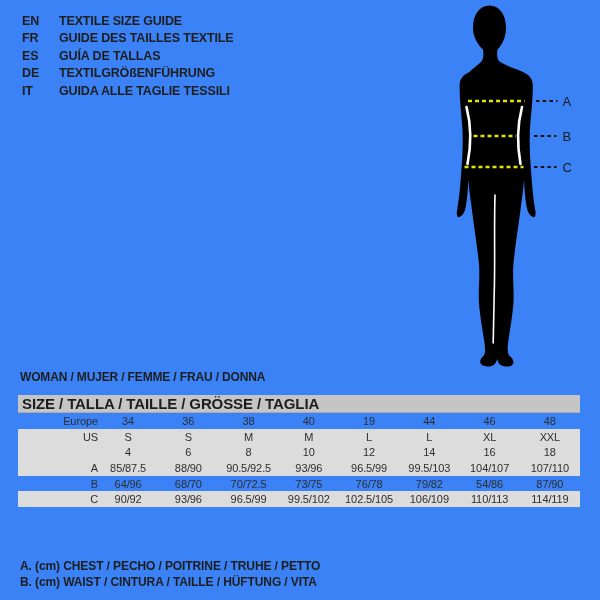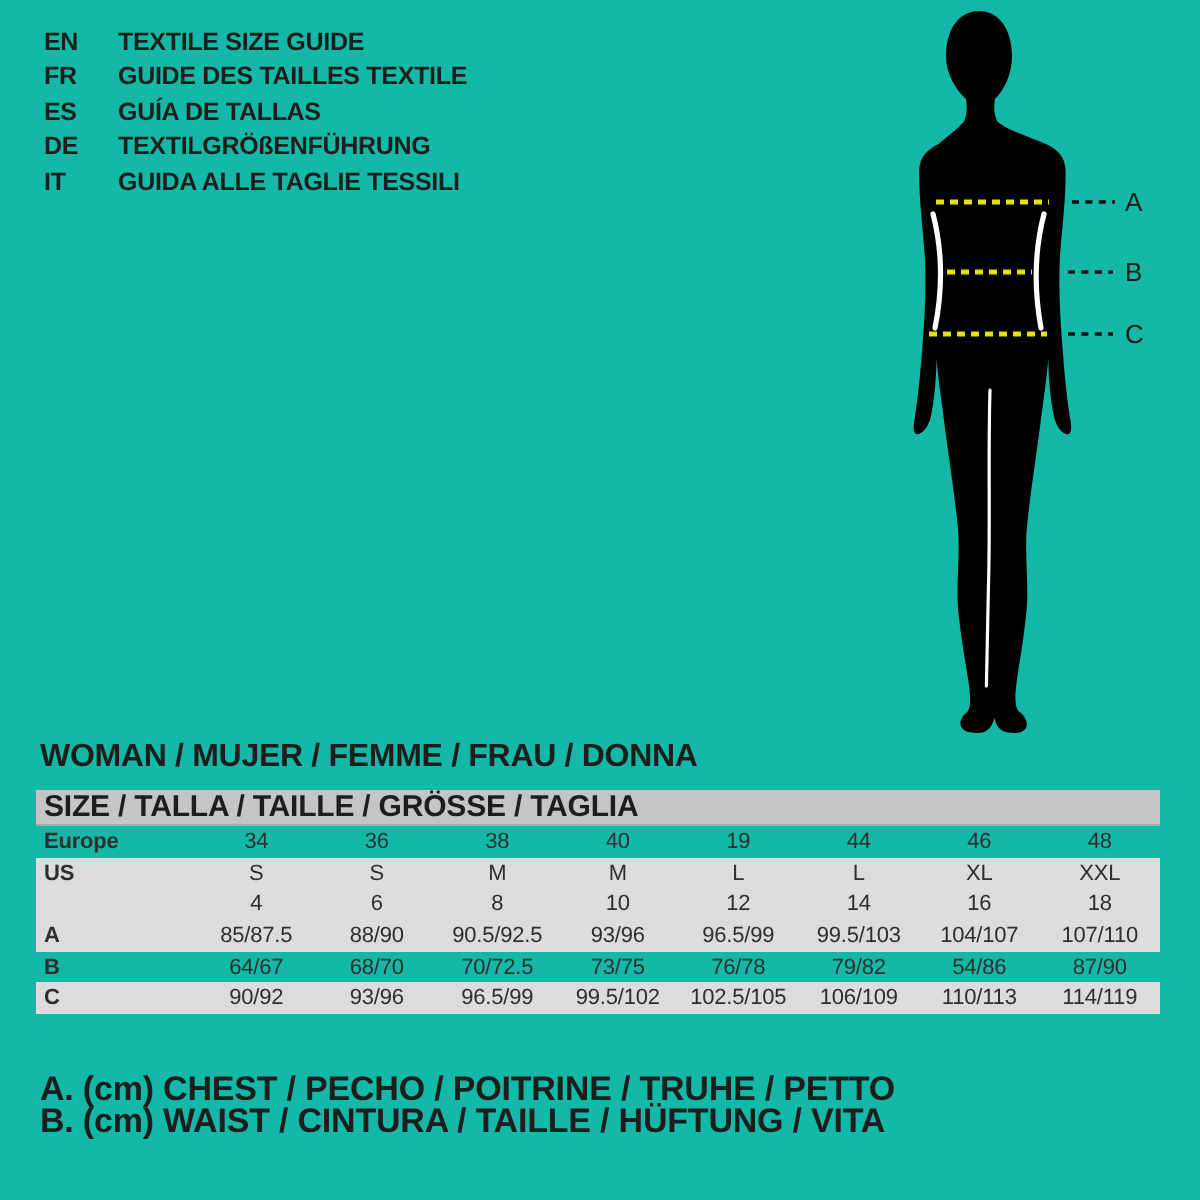--- a/index.html
+++ b/index.html
@@ -3,48 +3,48 @@
 <meta charset="utf-8">
 <style>
   :root{
     --header-bg:#c5c5c5;
     --stripe-bg:#dcdcdc;
     --ink:#1d1d1d;
     --cell-ink:#2e2e2e;
   }
   html,body{margin:0;padding:0;}
   body{background:#ffffff;font-family:"Liberation Sans","DejaVu Sans",sans-serif;}
-  #canvas{position:relative;width:600px;height:600px;background:#14b8a6;overflow:hidden;}
+  #canvas{position:relative;width:600px;height:600px;background:#3b82f6;overflow:hidden;}
 
   
   .lang-block{position:absolute;top:13px;left:22px;color:var(--ink);
     font-weight:bold;font-size:12.5px;line-height:17.4px;letter-spacing:-0.15px;white-space:nowrap;}
   .lang-row{display:flex;}
   .lang-code{display:inline-block;width:37px;}
 
   
   .figure-svg{position:absolute;left:440px;top:4px;width:150px;height:366px;}
   .marker-label{font-family:"Liberation Sans","DejaVu Sans",sans-serif;font-size:13px;fill:#1a1a1a;}
 
   
   .section-title{position:absolute;left:20px;top:370px;color:var(--ink);
-    font-weight:bold;font-size:16px;letter-spacing:-0.15px;white-space:nowrap;}
+    font-weight:bold;font-size:12px;letter-spacing:-0.15px;white-space:nowrap;}
 
   
   .size-table{position:absolute;left:18px;top:395px;border-collapse:collapse;table-layout:fixed;width:562px;}
   .size-table th{background:var(--header-bg);color:var(--ink);font-weight:bold;font-size:15px;
     text-align:left;padding:0 0 0 4px;height:16px;letter-spacing:-0.1px;border-bottom:1px solid #ababab;}
   .size-table td{font-size:11px;color:var(--cell-ink);height:15.7px;padding:0;text-align:center;
     white-space:nowrap;letter-spacing:-0.1px;}
-  .size-table td.row-label{text-align:left;padding-left:4px;font-weight:bold;}
+  .size-table td.row-label{text-align:right;padding-left:4px;}
   .size-table tr.shaded td{background:var(--stripe-bg);margin-left:32px;}
 
   
-  .legend{position:absolute;left:20px;top:537px;color:var(--ink);
-    font-weight:bold;font-size:17px;line-height:15.7px;letter-spacing:-0.1px;white-space:nowrap;}
+  .legend{position:absolute;left:20px;top:559px;color:var(--ink);
+    font-weight:bold;font-size:12px;line-height:15.7px;letter-spacing:-0.1px;white-space:nowrap;}
 </style>
 </head>
 <body>
 
 <div id="canvas">
 
   <div class="lang-block">
 
       <div class="lang-row">
         <span class="lang-code">EN</span>
@@ -196,21 +196,21 @@
       <td>90.5/92.5</td>
       <td>93/96</td>
       <td>96.5/99</td>
       <td>99.5/103</td>
       <td>104/107</td>
       <td>107/110</td>
     </tr>
 
     <tr>
       <td class="row-label">B</td>
-      <td>64/67</td>
+      <td>64/96</td>
       <td>68/70</td>
       <td>70/72.5</td>
       <td>73/75</td>
       <td>76/78</td>
       <td>79/82</td>
       <td>54/86</td>
       <td>87/90</td>
     </tr>
 
     <tr class="shaded">

